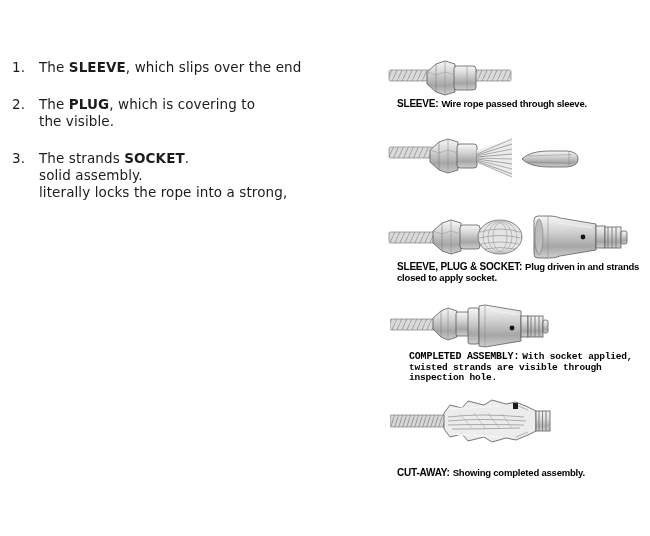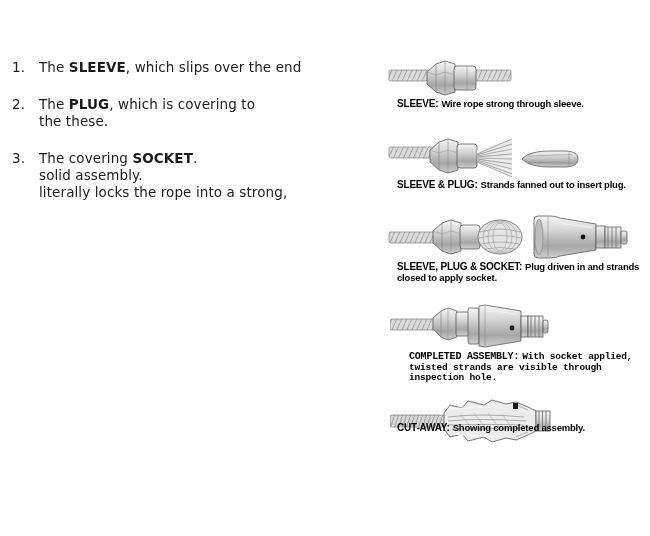--- a/index.html
+++ b/index.html
@@ -60,26 +60,26 @@
   <div class="list">
 
     <div class="item">
       <span class="num">1.</span>
       <div class="line"><span>The </span><b>SLEEVE</b><span>, which slips over the end</span></div>
     </div>
 
     <div class="item">
       <span class="num">2.</span>
       <div class="line"><span>The </span><b>PLUG</b><span>, which is covering to</span></div>
-      <div class="line">the these.</div>
+      <div class="line">the visible.</div>
     </div>
 
     <div class="item">
       <span class="num">3.</span>
-      <div class="line"><span>The covering </span><b>SOCKET</b><span>.</span></div>
+      <div class="line"><span>The strands </span><b>SOCKET</b><span>.</span></div>
       <div class="line">solid assembly.</div>
       <div class="line">literally locks the rope into a strong,</div>
     </div>
   </div>
 
   <svg class="fig" style="left:388px; top:57px;" width="125" height="40" viewBox="0 0 125 40">
     <defs>
       <linearGradient id="m1" x1="0" y1="0" x2="0" y2="1">
         <stop offset="0" stop-color="#f7f7f7"></stop>
           <stop offset="0.35" stop-color="#d4d4d4"></stop>
@@ -95,21 +95,21 @@
     <g transform="translate(39,4)">
       <polygon points="0,11 9,3 18,0 28,3 28,31 18,34 9,31 0,23" fill="url(#m1)" stroke="#5a5a5a" stroke-width="0.8"></polygon>
       <rect x="27" y="5" width="22" height="24" rx="3" fill="url(#m1)" stroke="#5a5a5a" stroke-width="0.8"></rect>
       <line x1="9" y1="3" x2="9" y2="31" stroke="#7d7d7d" stroke-width="0.6"></line>
       <line x1="18" y1="0" x2="18" y2="34" stroke="#8d8d8d" stroke-width="0.6"></line>
       <polyline points="0,11 9,14 18,11 28,14" fill="none" stroke="#9a9a9a" stroke-width="0.6"></polyline>
       <line x1="40" y1="5" x2="40" y2="29" stroke="#8d8d8d" stroke-width="0.6"></line>
     </g>
   </svg>
   <div class="cap" style="left:397px; top:99px; width:250px;">
-    <b class="cap-label">SLEEVE:</b><span class="cap-text">Wire rope strong through sleeve.</span>
+    <b class="cap-label">SLEEVE:</b><span class="cap-text">Wire rope passed through sleeve.</span>
   </div>
 
   <svg class="fig" style="left:388px; top:137px;" width="192" height="42" viewBox="0 0 192 42">
     <defs>
       <linearGradient id="m2" x1="0" y1="0" x2="0" y2="1">
         <stop offset="0" stop-color="#f7f7f7"></stop>
           <stop offset="0.35" stop-color="#d4d4d4"></stop>
         <stop offset="0.72" stop-color="#a6a6a6"></stop>
           <stop offset="1" stop-color="#cfcfcf"></stop>
       </linearGradient>
@@ -138,23 +138,20 @@
       <line x1="89" y1="24" x2="124" y2="37" stroke="#8d8d8d" stroke-width="0.8"></line>
       <line x1="89" y1="25" x2="124" y2="40" stroke="#9a9a9a" stroke-width="0.8"></line>
     </g>
     <g>
       <path d="M134,22 C140,16 150,14 162,14 L178,14 C186,14.5 190,17 190,22 C190,27 186,29.5 178,30 L162,30 C150,30 140,28 134,22 Z" fill="url(#m2)" stroke="#5a5a5a" stroke-width="0.8"></path>
       <line x1="140" y1="19" x2="184" y2="17.5" stroke="#9a9a9a" stroke-width="0.6"></line>
       <line x1="140" y1="25" x2="184" y2="26.5" stroke="#8d8d8d" stroke-width="0.6"></line>
       <line x1="181" y1="14.5" x2="181" y2="29.5" stroke="#8d8d8d" stroke-width="0.6"></line>
     </g>
   </svg>
-  <div class="cap" style="left:397px; top:180px; width:250px;">
-    <b class="cap-label">SLEEVE &amp; PLUG:</b><span class="cap-text">Strands fanned out to insert plug.</span>
-  </div>
 
   <svg class="fig" style="left:388px; top:214px;" width="245" height="46" viewBox="0 0 245 46">
     <defs>
       <linearGradient id="m3" x1="0" y1="0" x2="0" y2="1">
         <stop offset="0" stop-color="#f7f7f7"></stop>
           <stop offset="0.35" stop-color="#d4d4d4"></stop>
         <stop offset="0.72" stop-color="#a6a6a6"></stop>
           <stop offset="1" stop-color="#cfcfcf"></stop>
       </linearGradient>
       <pattern id="r3" width="5" height="11" patternUnits="userSpaceOnUse">
@@ -258,17 +255,17 @@
       <path d="M126,12 L138,17 M126,44 L138,39" stroke="#9a9a9a" stroke-width="0.7"></path>
 
       <rect x="146" y="18" width="14" height="20" fill="url(#m5)" stroke="#5a5a5a" stroke-width="0.8"></rect>
       <line x1="149" y1="18" x2="149" y2="38" stroke="#777" stroke-width="0.9"></line>
       <line x1="152.5" y1="18" x2="152.5" y2="38" stroke="#777" stroke-width="0.9"></line>
       <line x1="156" y1="18" x2="156" y2="38" stroke="#777" stroke-width="0.9"></line>
 
       <rect x="123" y="10" width="5" height="6" fill="#1a1a1a"></rect>
     </g>
   </svg>
-  <div class="cap" style="left:397px; top:423px; width:250px;">
+  <div class="cap" style="left:397px; top:468px; width:250px;">
     <b class="cap-label">CUT-AWAY:</b><span class="cap-text">Showing completed assembly.</span>
   </div>
 
 </div>
 
 </body></html>

